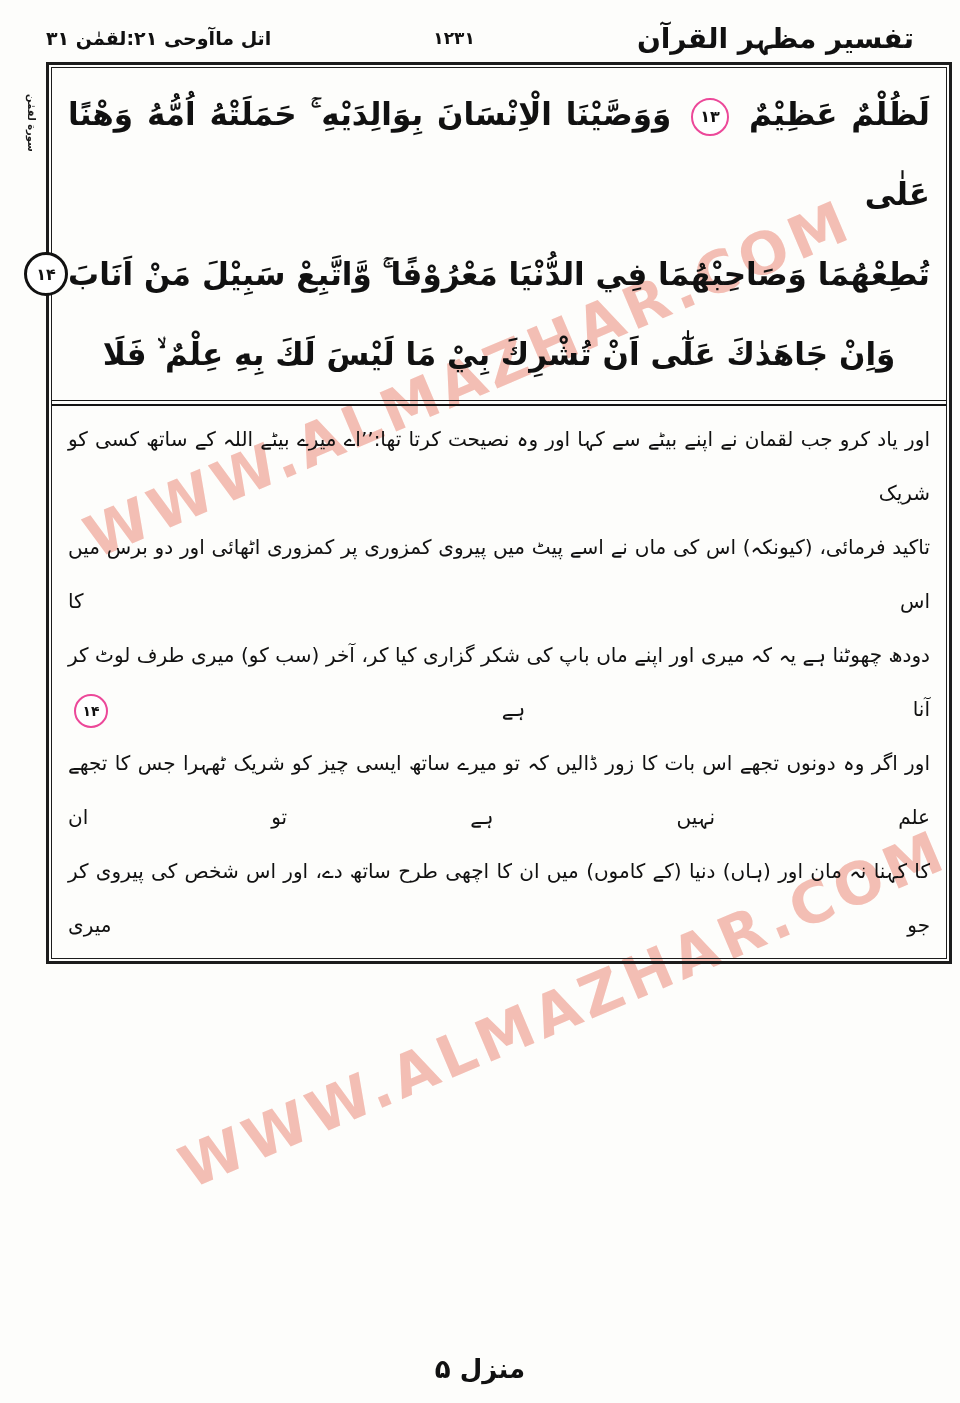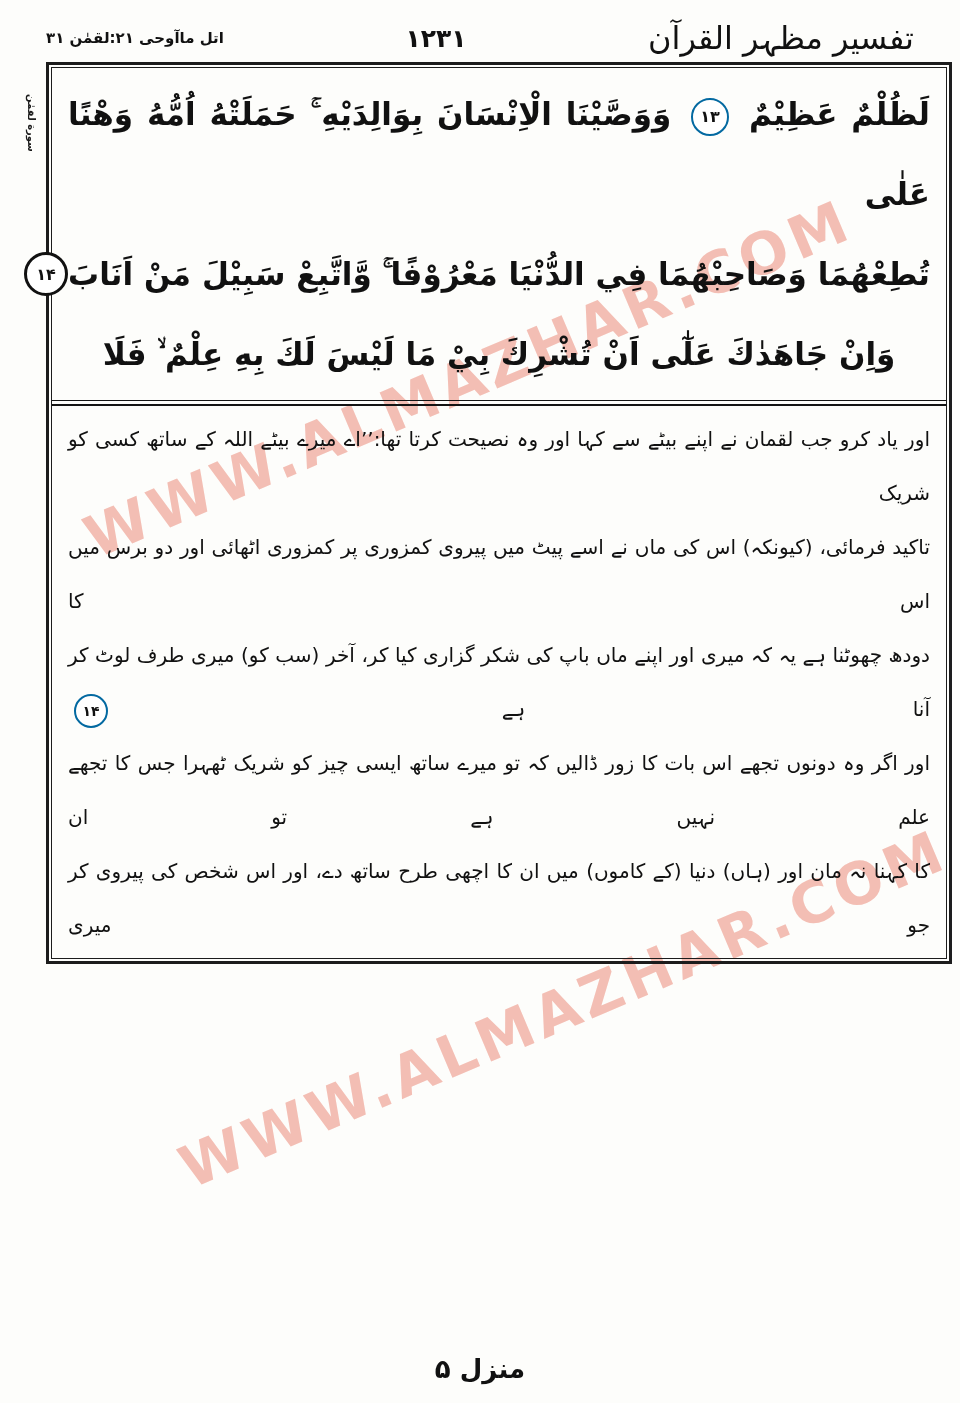--- a/index.html
+++ b/index.html
@@ -15,42 +15,42 @@
     font-weight:bold;font-size:58px;letter-spacing:5px;
     transform:rotate(-23deg);transform-origin:center;
     opacity:.85;pointer-events:none;
     font-family:"DejaVu Sans",sans-serif;
   }
   
   .header{
     position:absolute;top:18px;left:46px;right:46px;height:40px;z-index:2;
     display:flex;flex-direction:row;align-items:center;justify-content:space-between;
   }
-  .header .ref{font-size:15px;font-weight:bold;order:3;}
-  .header .pageno{font-size:25px;font-weight:bold;order:2;letter-spacing:1px;}
-  .header .title{font-size:32px;font-weight:normal;order:1;}
+  .header .ref{font-size:19px;font-weight:bold;order:3;}
+  .header .pageno{font-size:17px;font-weight:bold;order:2;letter-spacing:1px;}
+  .header .title{font-size:28px;font-weight:bold;order:1;}
   
   .frame{
     position:absolute;left:46px;top:62px;width:896px;z-index:1;
     border:3px solid #1c1c1c;padding:2px;background:transparent;
   }
   .frame-inner{border:1px solid #1c1c1c;background:transparent;}
   .sep{height:3px;border-top:1px solid #141414;border-bottom:2px solid #141414;margin:0 0;}
   
   .section{padding:6px 16px;}
   .line{direction:rtl;text-align:justify;text-align-last:justify;}
   .quran .line{
     font-size:31px;font-weight:bold;line-height:80px;
     letter-spacing:0px;
   }
   .quran .line:last-child{text-align-last:center;}
   .translation .line{font-size:20px;line-height:54px;font-weight:500;}
   .ayah-circle{
     display:inline-flex;align-items:center;justify-content:center;
-    width:30px;height:30px;border:2px solid #0369a1;border-radius:50%;
+    width:30px;height:30px;border:2px solid #ec4899;border-radius:50%;
     font-size:14px;font-weight:bold;line-height:1;vertical-align:middle;
     margin:0 6px;background:#fff;
   }
   .quran .ayah-circle{width:34px;height:34px;font-size:16px;}
   
   .margin-note{
     position:absolute;left:26px;top:72px;z-index:2;
     writing-mode:vertical-rl;font-size:10px;font-weight:bold;
     height:80px;line-height:11px;color:#1a1a1a;
   }

